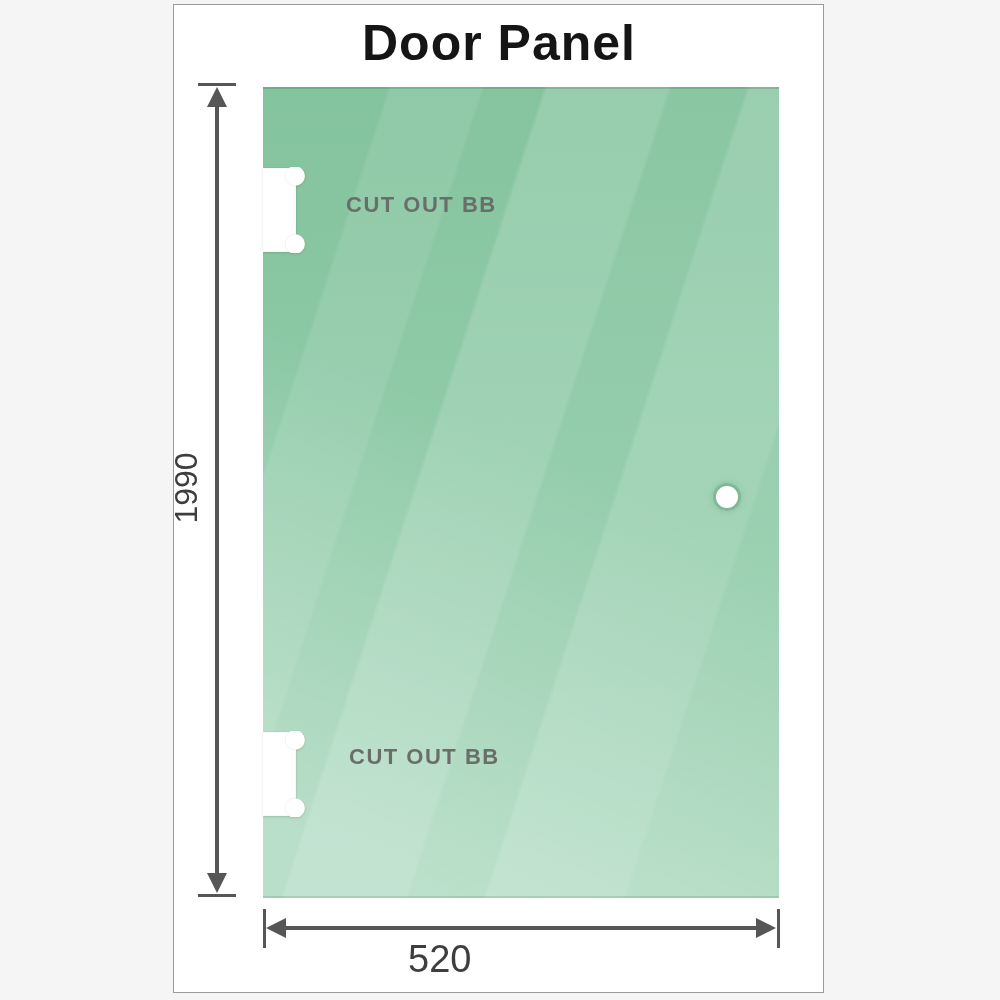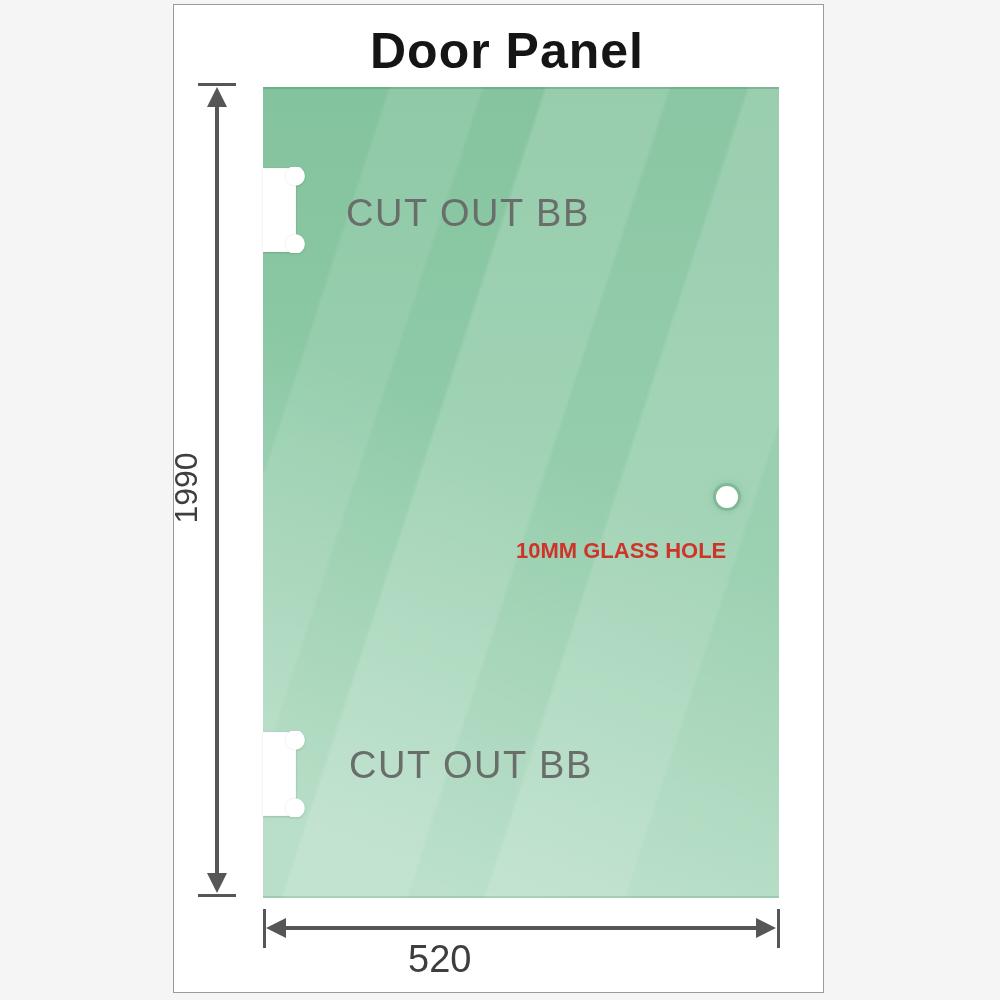--- a/index.html
+++ b/index.html
@@ -13,21 +13,21 @@
   .stage{position:absolute;left:0;top:0;width:1000px;height:1000px;}
 
   
   .frame{
     position:absolute;left:173px;top:4px;width:651px;height:989px;
     background:#ffffff;border:1px solid #9b9b9b;box-sizing:border-box;
   }
 
   .title{
     position:absolute;left:173px;top:14px;width:652px;
-    margin:8px;text-align:center;
+    margin:0;text-align:center;
     font-size:50px;font-weight:bold;letter-spacing:1px;color:#151515;
   }
 
   
   .panel{
     position:absolute;left:263px;top:87px;width:516px;height:811px;
     background:
       linear-gradient(108deg,
         rgba(255,255,255,0) 0%,
         rgba(255,255,255,0) 16%,
@@ -46,21 +46,21 @@
       linear-gradient(180deg, #83c39d 0%, #8ecaa7 45%, #97cfae 100%);
     box-shadow: inset 0 2px 0 rgba(35,105,65,0.22), inset 0 -2px 0 rgba(35,105,65,0.16);
   }
 
   .cutout{position:absolute;left:263px;filter:drop-shadow(0 1px 1px rgba(0,0,0,0.12));}
   .cutout.top{top:167px;}
   .cutout.bottom{top:731px;}
 
   .cutout-label{
     position:absolute;
-    font-size:38px;letter-spacing:1.5px;color:#6a6e6b;font-weight:400;
+    font-size:22px;letter-spacing:1.5px;color:#6a6e6b;font-weight:700;
     white-space:nowrap;
   }
   .cutout-label.first{left:346px;top:192px;}
   .cutout-label.second{left:349px;top:744px;}
 
   .hole{
     position:absolute;left:716px;top:486px;width:22px;height:22px;
     background:#ffffff;border-radius:50%;
     box-shadow:0 0 0 3px rgba(125,182,148,0.85), 0 0 5px 5px rgba(125,182,148,0.35);
   }
@@ -105,21 +105,20 @@
       <rect x="-1" y="1" width="34" height="84"></rect>
       <circle cx="32" cy="9" r="10"></circle>
       <circle cx="32" cy="77" r="10"></circle>
     </g>
   </svg>
 
   <div class="cutout-label first">CUT OUT BB</div>
   <div class="cutout-label second">CUT OUT BB</div>
 
   <div class="hole"></div>
-  <div class="hole-label">10MM GLASS HOLE</div>
 
   <svg class="dims" width="1000" height="1000" viewBox="0 0 1000 1000">
     <g stroke="#565656" fill="#565656">
       <line x1="198" y1="84.5" x2="236" y2="84.5" stroke-width="3"></line>
       <line x1="217" y1="95" x2="217" y2="885" stroke-width="4"></line>
       <polygon points="217,87 207,107 227,107" stroke="none"></polygon>
       <polygon points="217,893 207,873 227,873" stroke="none"></polygon>
       <line x1="198" y1="895.5" x2="236" y2="895.5" stroke-width="3"></line>
     </g>
     <g stroke="#565656" fill="#565656">

